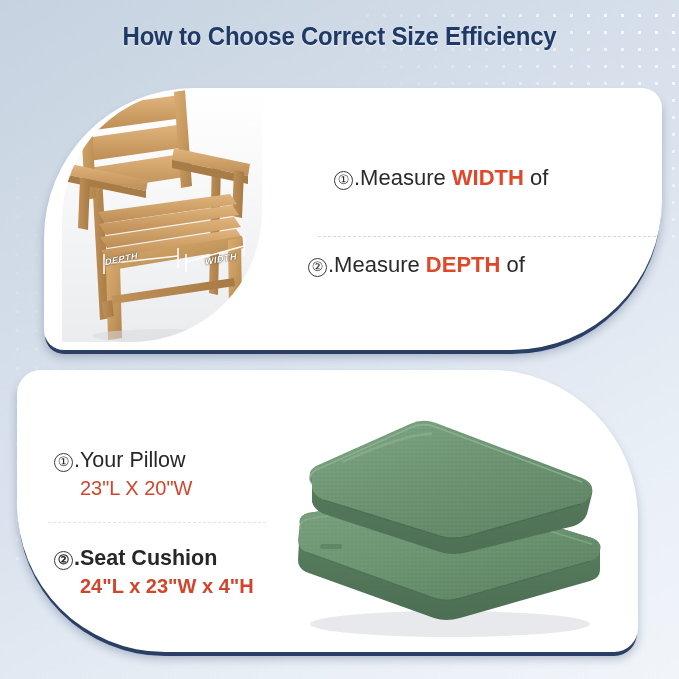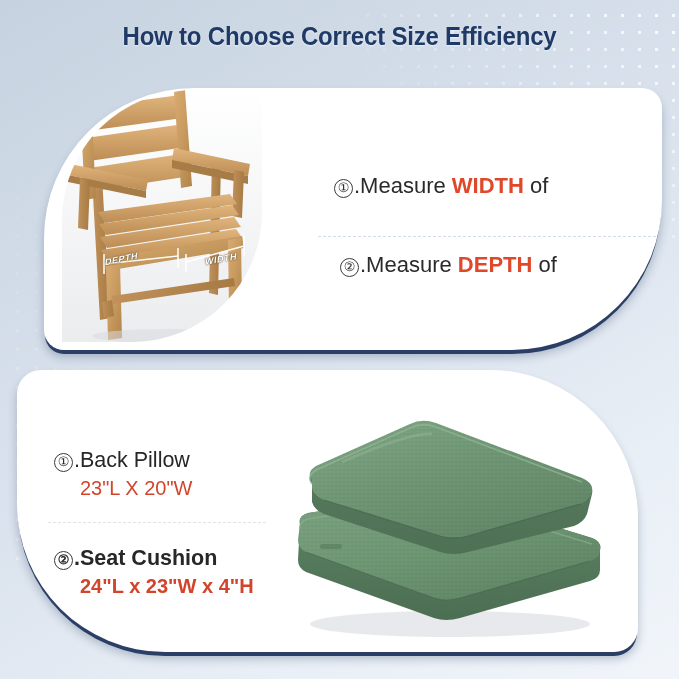--- a/index.html
+++ b/index.html
@@ -103,22 +103,22 @@
   .measure-block { position:absolute; z-index:3; }
   .m-line {
     font-size:22px;
     color:#2a2a2a;
     line-height:1.32;
     white-space:nowrap;
     font-family:"Liberation Sans", sans-serif;
   }
   .m-line .kw { color:#e0482a; font-weight:bold; }
   .m-line.indent { padding-left:28px; }
-  #m1 { left:334px; top:171px; }
-  #m2 { left:340px; top:250px; }
+  #m1 { left:334px; top:163px; }
+  #m2 { left:308px; top:250px; }
 
   .hr-dot {
     position:absolute;
     left:318px; top:236px;
     width:338px; height:1px;
     border-top:1px dashed #d3dbe4;
     z-index:3;
   }
 
   
@@ -287,21 +287,21 @@
   <div class="m-line"><span class="circ">②</span><span>.Measure </span><span class="kw">DEPTH</span><span> of</span></div>
 </div>
 
 <div class="card" id="card2"></div>
 
 <div class="step-head" id="step2-head">
   <span class="lbl"><span>Step2</span><span>:</span></span><span>Select Cushion Size According to Measurements</span>
 </div>
 
 <div class="cush-block" id="c1">
-  <div class="c-name"><span class="circ">①</span><span>.Back Pillow</span></div>
+  <div class="c-name"><span class="circ">①</span><span>.Your Pillow</span></div>
   <div class="c-dim">23"L X 20"W</div>
 </div>
 
 <div class="hr-dot2"></div>
 
 <div class="cush-block" id="c2">
   <div class="c-name"><span class="circ">②</span><span>.Seat Cushion</span></div>
   <div class="c-dim">24"L x 23"W x 4"H</div>
 </div>
 

